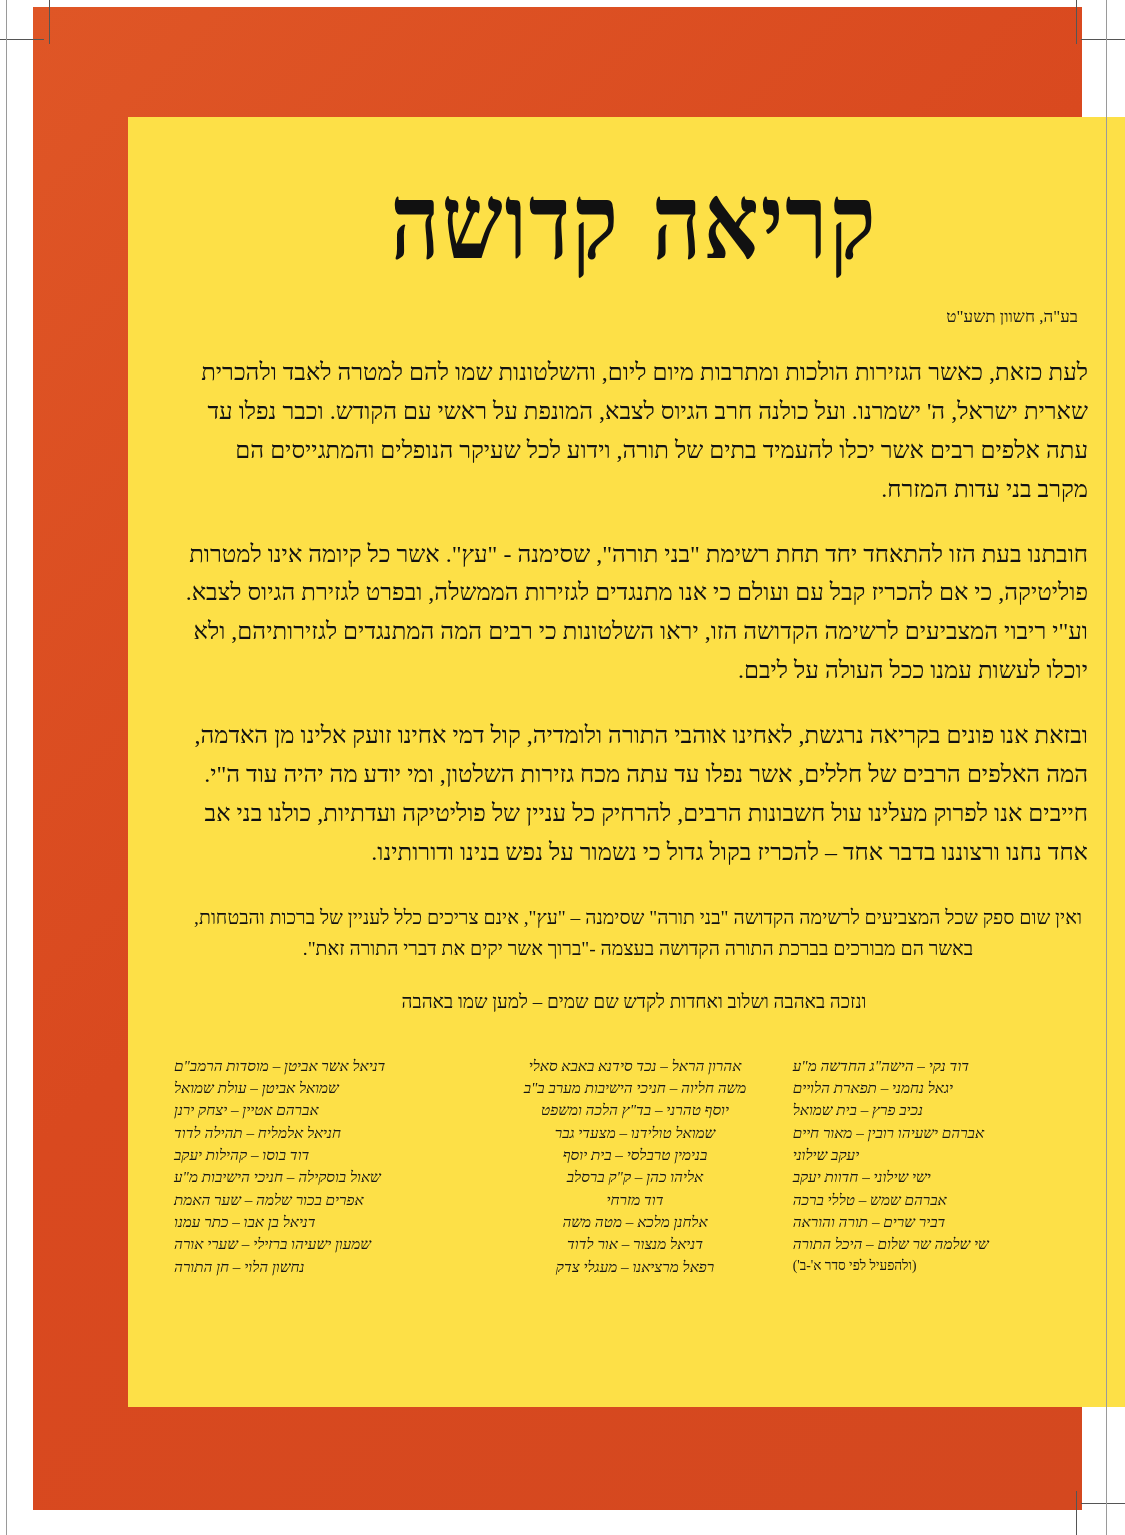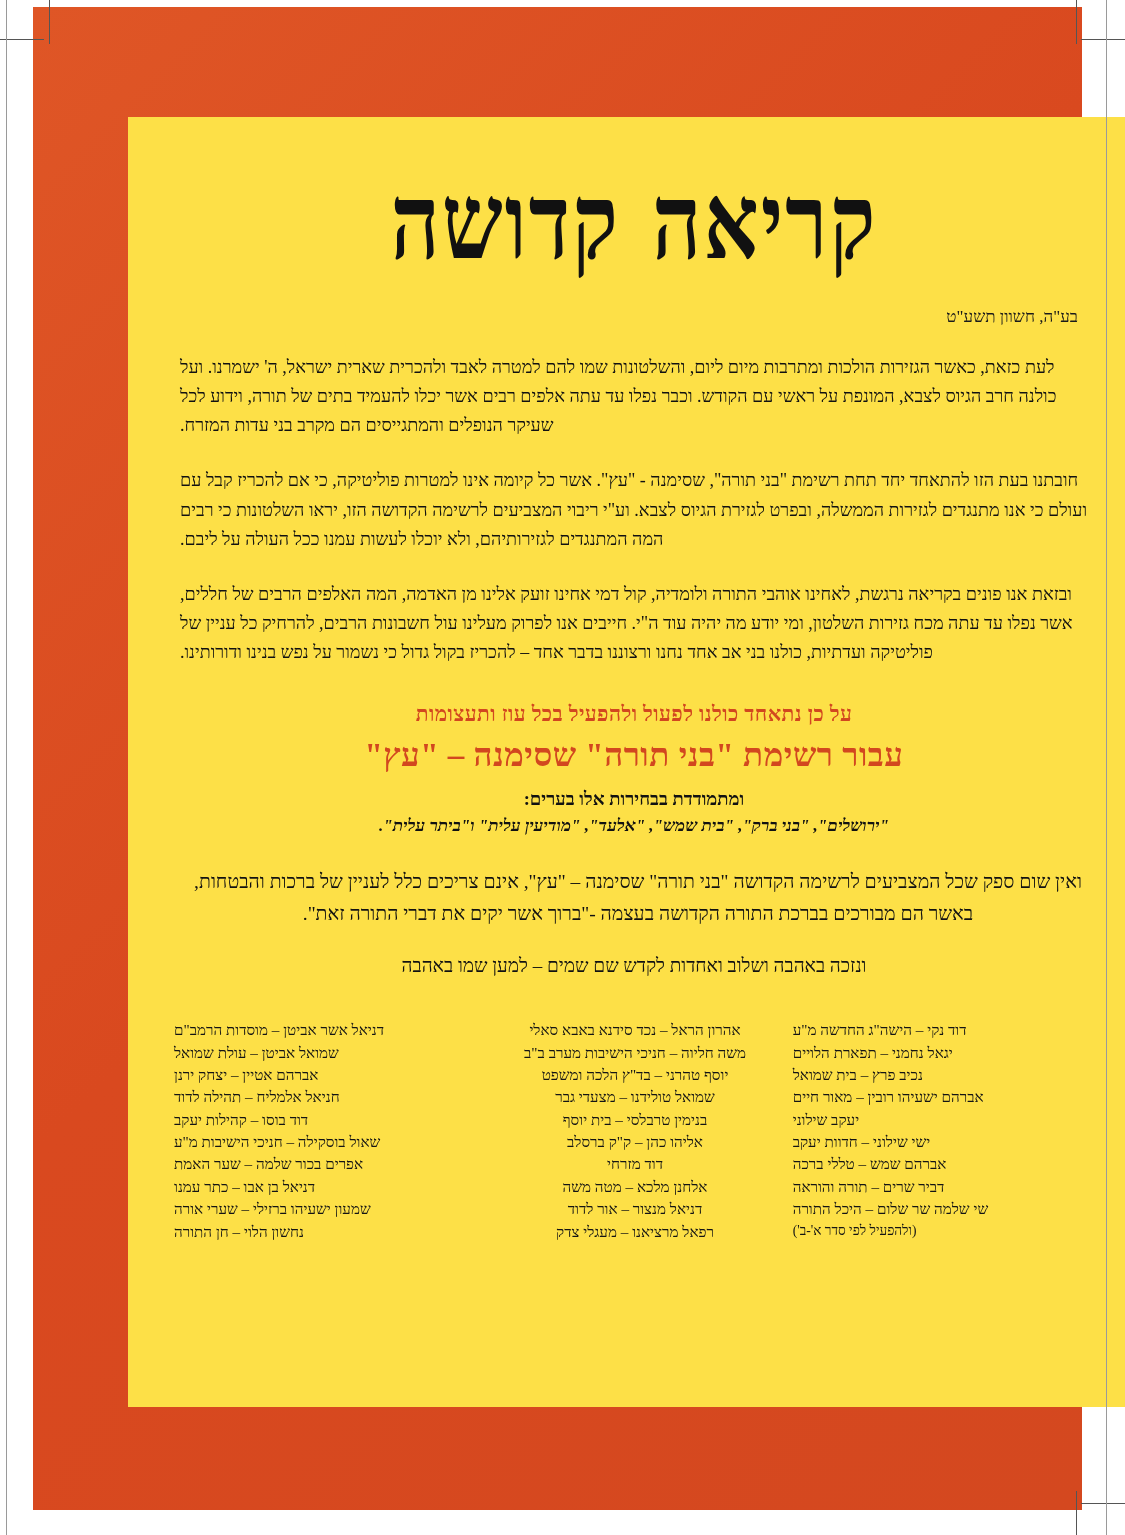--- a/index.html
+++ b/index.html
@@ -70,24 +70,24 @@
     font-size: 17px;
     color: #1a1a1a;
     text-align: right;
     padding-right: 18px;
     font-family: "Liberation Serif", serif;
   }
 
   
   .body-para {
     margin: 26px 8px 0 8px;
-    font-size: 18px;
+    font-size: 24px;
     line-height: 1.62;
     color: #111111;
-    text-align: left;
+    text-align: right;
     font-family: "Liberation Serif", "DejaVu Serif", serif;
   }
 
   
   .callout {
     margin-top: 34px;
   }
   .callout-line1 {
     font-size: 21px;
     font-weight: 700;
@@ -145,21 +145,21 @@
     font-size: 15.2px;
     line-height: 1.47;
     color: #141414;
     text-align: center;
     white-space: nowrap;
     font-family: "Liberation Serif", serif;
   }
   .sig-col.col-right { text-align: left; padding-left: 2px; }
   .sig-col.col-mid   { text-align: center; }
   .sig-col.col-left  { text-align: left; }
-  .sig-line { display: block; }
+  .sig-line { display: block; font-style: italic; }
   .sig-note { display: block; font-size: 13.6px; }
 
   .rule-hairline {
     position: absolute;
     background: #9a9a9a;
     z-index: 45;
   }
 </style>
 </head>
 <body>
@@ -178,26 +178,20 @@
 <div class="sheet">
 
   <div class="masthead">קריאה קדושה</div>
 
   <div class="dateline">בע"ה, חשוון תשע"ט</div>
 
   <p class="body-para">לעת כזאת, כאשר הגזירות הולכות ומתרבות מיום ליום, והשלטונות שמו להם למטרה לאבד ולהכרית שארית ישראל, ה' ישמרנו. ועל כולנה חרב הגיוס לצבא, המונפת על ראשי עם הקודש. וכבר נפלו עד עתה אלפים רבים אשר יכלו להעמיד בתים של תורה, וידוע לכל שעיקר הנופלים והמתגייסים הם מקרב בני עדות המזרח.</p>
   <p class="body-para">חובתנו בעת הזו להתאחד יחד תחת רשימת "בני תורה", שסימנה - "עץ". אשר כל קיומה אינו למטרות פוליטיקה, כי אם להכריז קבל עם ועולם כי אנו מתנגדים לגזירות הממשלה, ובפרט לגזירת הגיוס לצבא. וע"י ריבוי המצביעים לרשימה הקדושה הזו, יראו השלטונות כי רבים המה המתנגדים לגזירותיהם, ולא יוכלו לעשות עמנו ככל העולה על ליבם.</p>
   <p class="body-para">ובזאת אנו פונים בקריאה נרגשת, לאחינו אוהבי התורה ולומדיה, קול דמי אחינו זועק אלינו מן האדמה, המה האלפים הרבים של חללים, אשר נפלו עד עתה מכח גזירות השלטון, ומי יודע מה יהיה עוד ה"י. חייבים אנו לפרוק מעלינו עול חשבונות הרבים, להרחיק כל עניין של פוליטיקה ועדתיות, כולנו בני אב אחד נחנו ורצוננו בדבר אחד – להכריז בקול גדול כי נשמור על נפש בנינו ודורותינו.</p>
 
-  <div class="callout">
-    <div class="callout-line1">על כן נתאחד כולנו לפעול ולהפעיל בכל עוז ותעצומות</div>
-    <div class="callout-line2">עבור רשימת "בני תורה" שסימנה – "עץ"</div>
-    <div class="callout-line3">ומתמודדת בבחירות אלו בערים:</div>
-    <div class="callout-cities">"ירושלים", "בני ברק", "בית שמש", "אלעד", "מודיעין עלית" ו"ביתר עלית".</div>
-  </div>
 
   <p class="closing-para">ואין שום ספק שכל המצביעים לרשימה הקדושה "בני תורה" שסימנה – "עץ", אינם צריכים כלל לעניין של ברכות והבטחות, באשר הם מבורכים בברכת התורה הקדושה בעצמה -"ברוך אשר יקים את דברי התורה זאת".</p>
 
   <div class="blessing">ונזכה באהבה ושלוב ואחדות לקדש שם שמים – למען שמו באהבה</div>
 
   <div class="signatories">
 
     <div class="sig-col col-left">
       <span class="sig-line">דוד נקי – הישה"ג החדשה מ"ע</span>
       <span class="sig-line">יגאל נחמני – תפארת הלויים</span>

